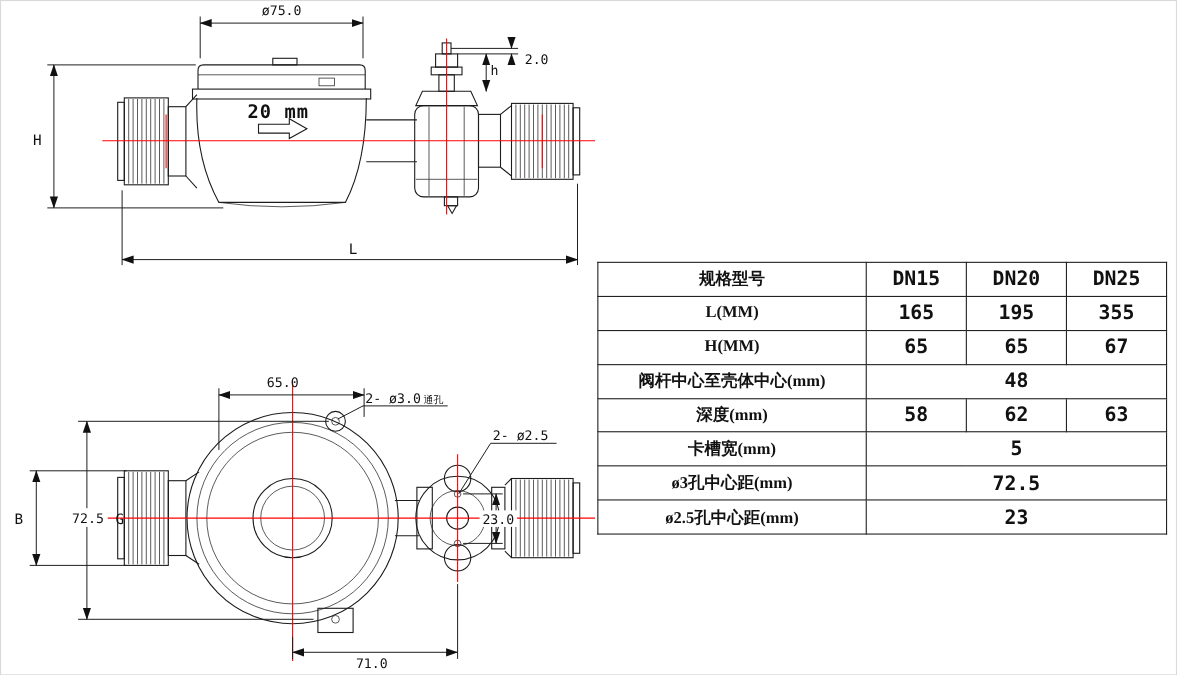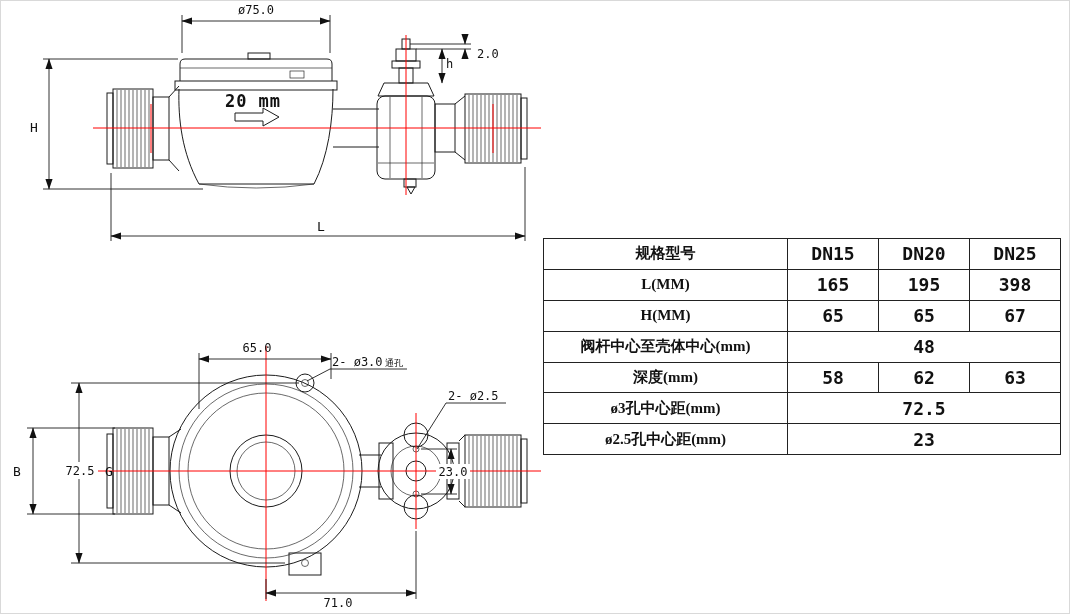--- a/index.html
+++ b/index.html
@@ -248,39 +248,43 @@
       <tr>
         <td>规格型号</td>
         <td class="num">DN15</td>
         <td class="num">DN20</td>
         <td class="num">DN25</td>
       </tr>
       <tr>
         <td>L(MM)</td>
         <td class="num">165</td>
         <td class="num">195</td>
-        <td class="num">398</td>
+        <td class="num">355</td>
       </tr>
       <tr>
         <td>H(MM)</td>
         <td class="num">65</td>
         <td class="num">65</td>
         <td class="num">67</td>
       </tr>
       <tr>
         <td>阀杆中心至壳体中心(mm)</td>
         <td class="num" colspan="3">48</td>
       </tr>
       <tr>
         <td>深度(mm)</td>
         <td class="num">58</td>
         <td class="num">62</td>
         <td class="num">63</td>
       </tr>
       <tr>
+        <td>卡槽宽(mm)</td>
+        <td class="num" colspan="3">5</td>
+      </tr>
+      <tr>
         <td>ø3孔中心距(mm)</td>
         <td class="num" colspan="3">72.5</td>
       </tr>
       <tr>
         <td>ø2.5孔中心距(mm)</td>
         <td class="num" colspan="3">23</td>
       </tr>
     </tbody>
   </table>
 

